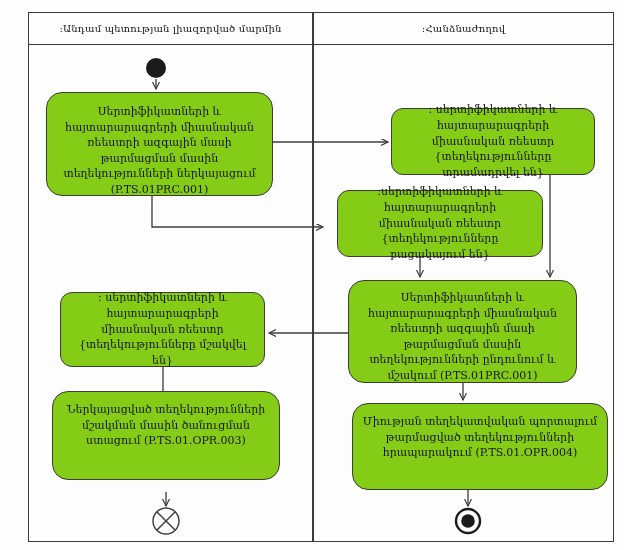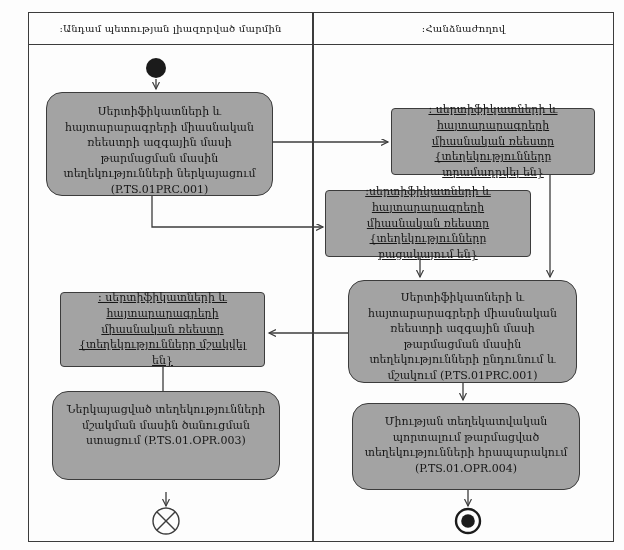--- a/index.html
+++ b/index.html
@@ -45,38 +45,38 @@
     letter-spacing: 0.2px;
     white-space: nowrap;
   }
   .lane-label.left  { left: 28px;  width: 285px; }
   .lane-label.right { left: 313px; width: 301px; }
 
   .node {
     position: absolute;
     box-sizing: border-box;
     border: 1.4px solid #3c3c3c;
-    background: #a3a3a3;
+    background: #84cc16;
     display: flex;
     justify-content: center;
     text-align: center;
     font-size: 11px;
     line-height: 1.42;
     padding: 6px 9px;
   }
   .node.activity { border-radius: 16px; align-items: flex-start; }
-  .node.object   { border-radius: 4px;    align-items: center; text-decoration: underline; }
+  .node.object   { border-radius: 12px;    align-items: center; }
 
   #n-submit    { left: 46px;  top: 92px;  width: 227px; height: 104px; padding-top: 11px; }
   #n-provided  { left: 391px; top: 108px; width: 204px; height: 67px; }
-  #n-missing   { left: 325px; top: 190px; width: 206px; height: 67px; }
+  #n-missing   { left: 337px; top: 190px; width: 206px; height: 67px; }
   #n-receive   { left: 348px; top: 280px; width: 229px; height: 103px; padding-top: 9px; }
   #n-processed { left: 60px;  top: 292px; width: 205px; height: 75px; }
   #n-notice    { left: 52px;  top: 391px; width: 228px; height: 89px; padding-top: 10px; }
-  #n-publish   { left: 352px; top: 403px; width: 228px; height: 87px; padding-top: 10px; }
+  #n-publish   { left: 352px; top: 403px; width: 256px; height: 87px; padding-top: 10px; }
 
   .edges {
     position: absolute;
     left: 0; top: 0;
     pointer-events: none;
   }
 </style>
 </head>
 <body>
 

